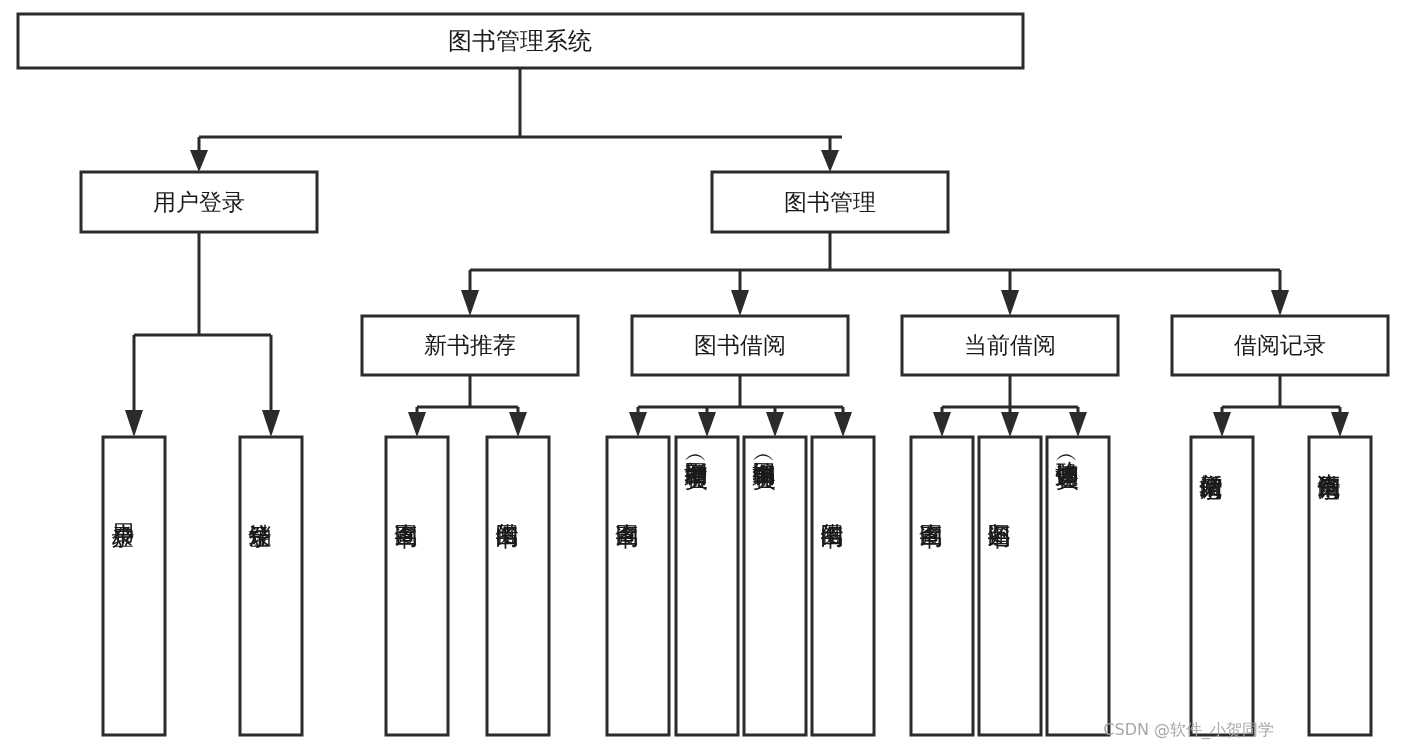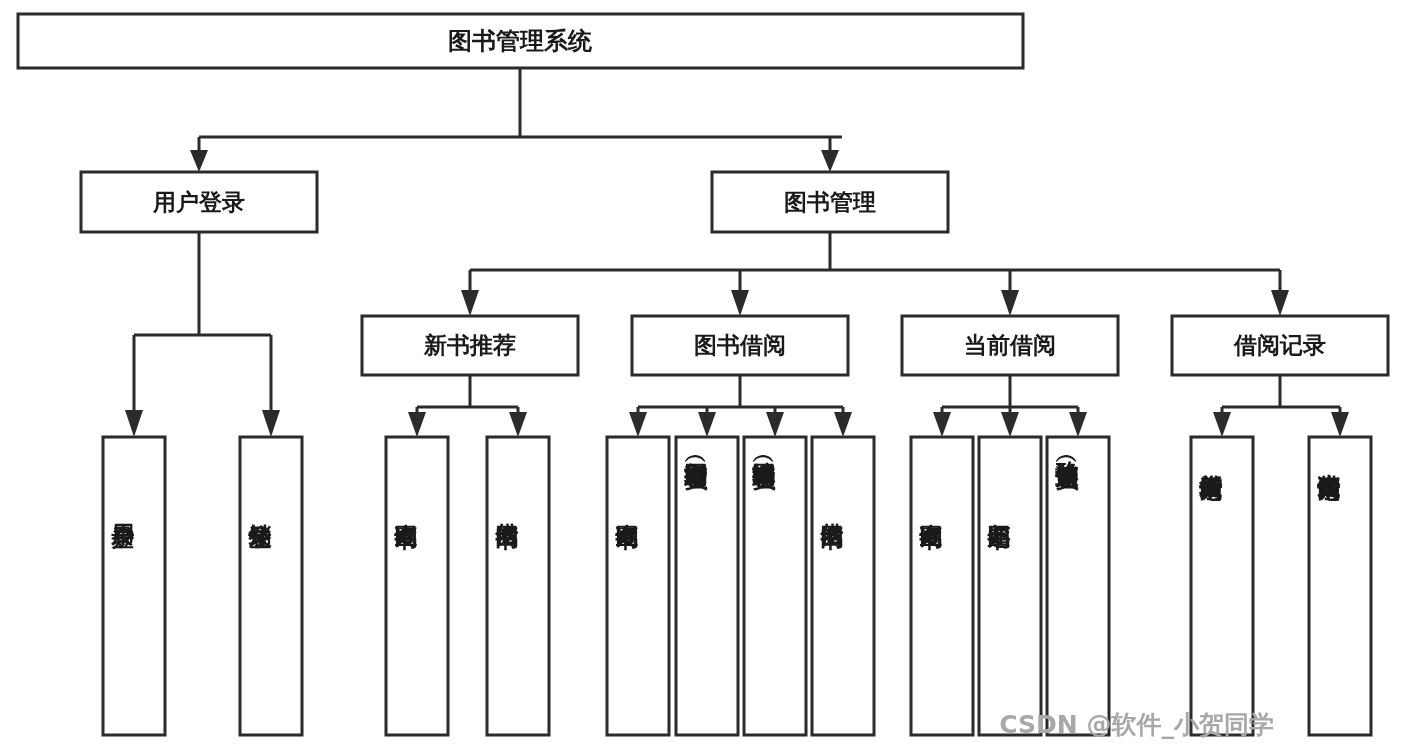--- a/index.html
+++ b/index.html
@@ -12,21 +12,20 @@
     width: 1405px;
     height: 747px;
     font-family: "DejaVu Sans", "Liberation Sans", sans-serif;
     overflow: hidden;
   }
   #diagram-root {
     position: relative;
     width: 1284px;
     height: 747px;
     background: #ffffff;
-    font-weight: bold;
   }
   svg#diagram-svg {
     position: absolute;
     left: 0;
     top: 0;
     width: 1405px;
     height: 747px;
   }
   .node-box {
     fill: #ffffff;
@@ -68,21 +67,21 @@
     text-orientation: upright;
     white-space: nowrap;
     letter-spacing: 1px;
     pointer-events: none;
   }
   .watermark {
     position: absolute;
     right: 10px;
     bottom: 6px;
     font-family: "DejaVu Sans", "Liberation Sans", sans-serif;
-    font-size: 25px;
+    font-size: 16px;
     color: #a8a8a8;
     white-space: nowrap;
     text-align: right;
   }
 </style>
 </head>
 <body>
 
 <div id="diagram-root">
 

